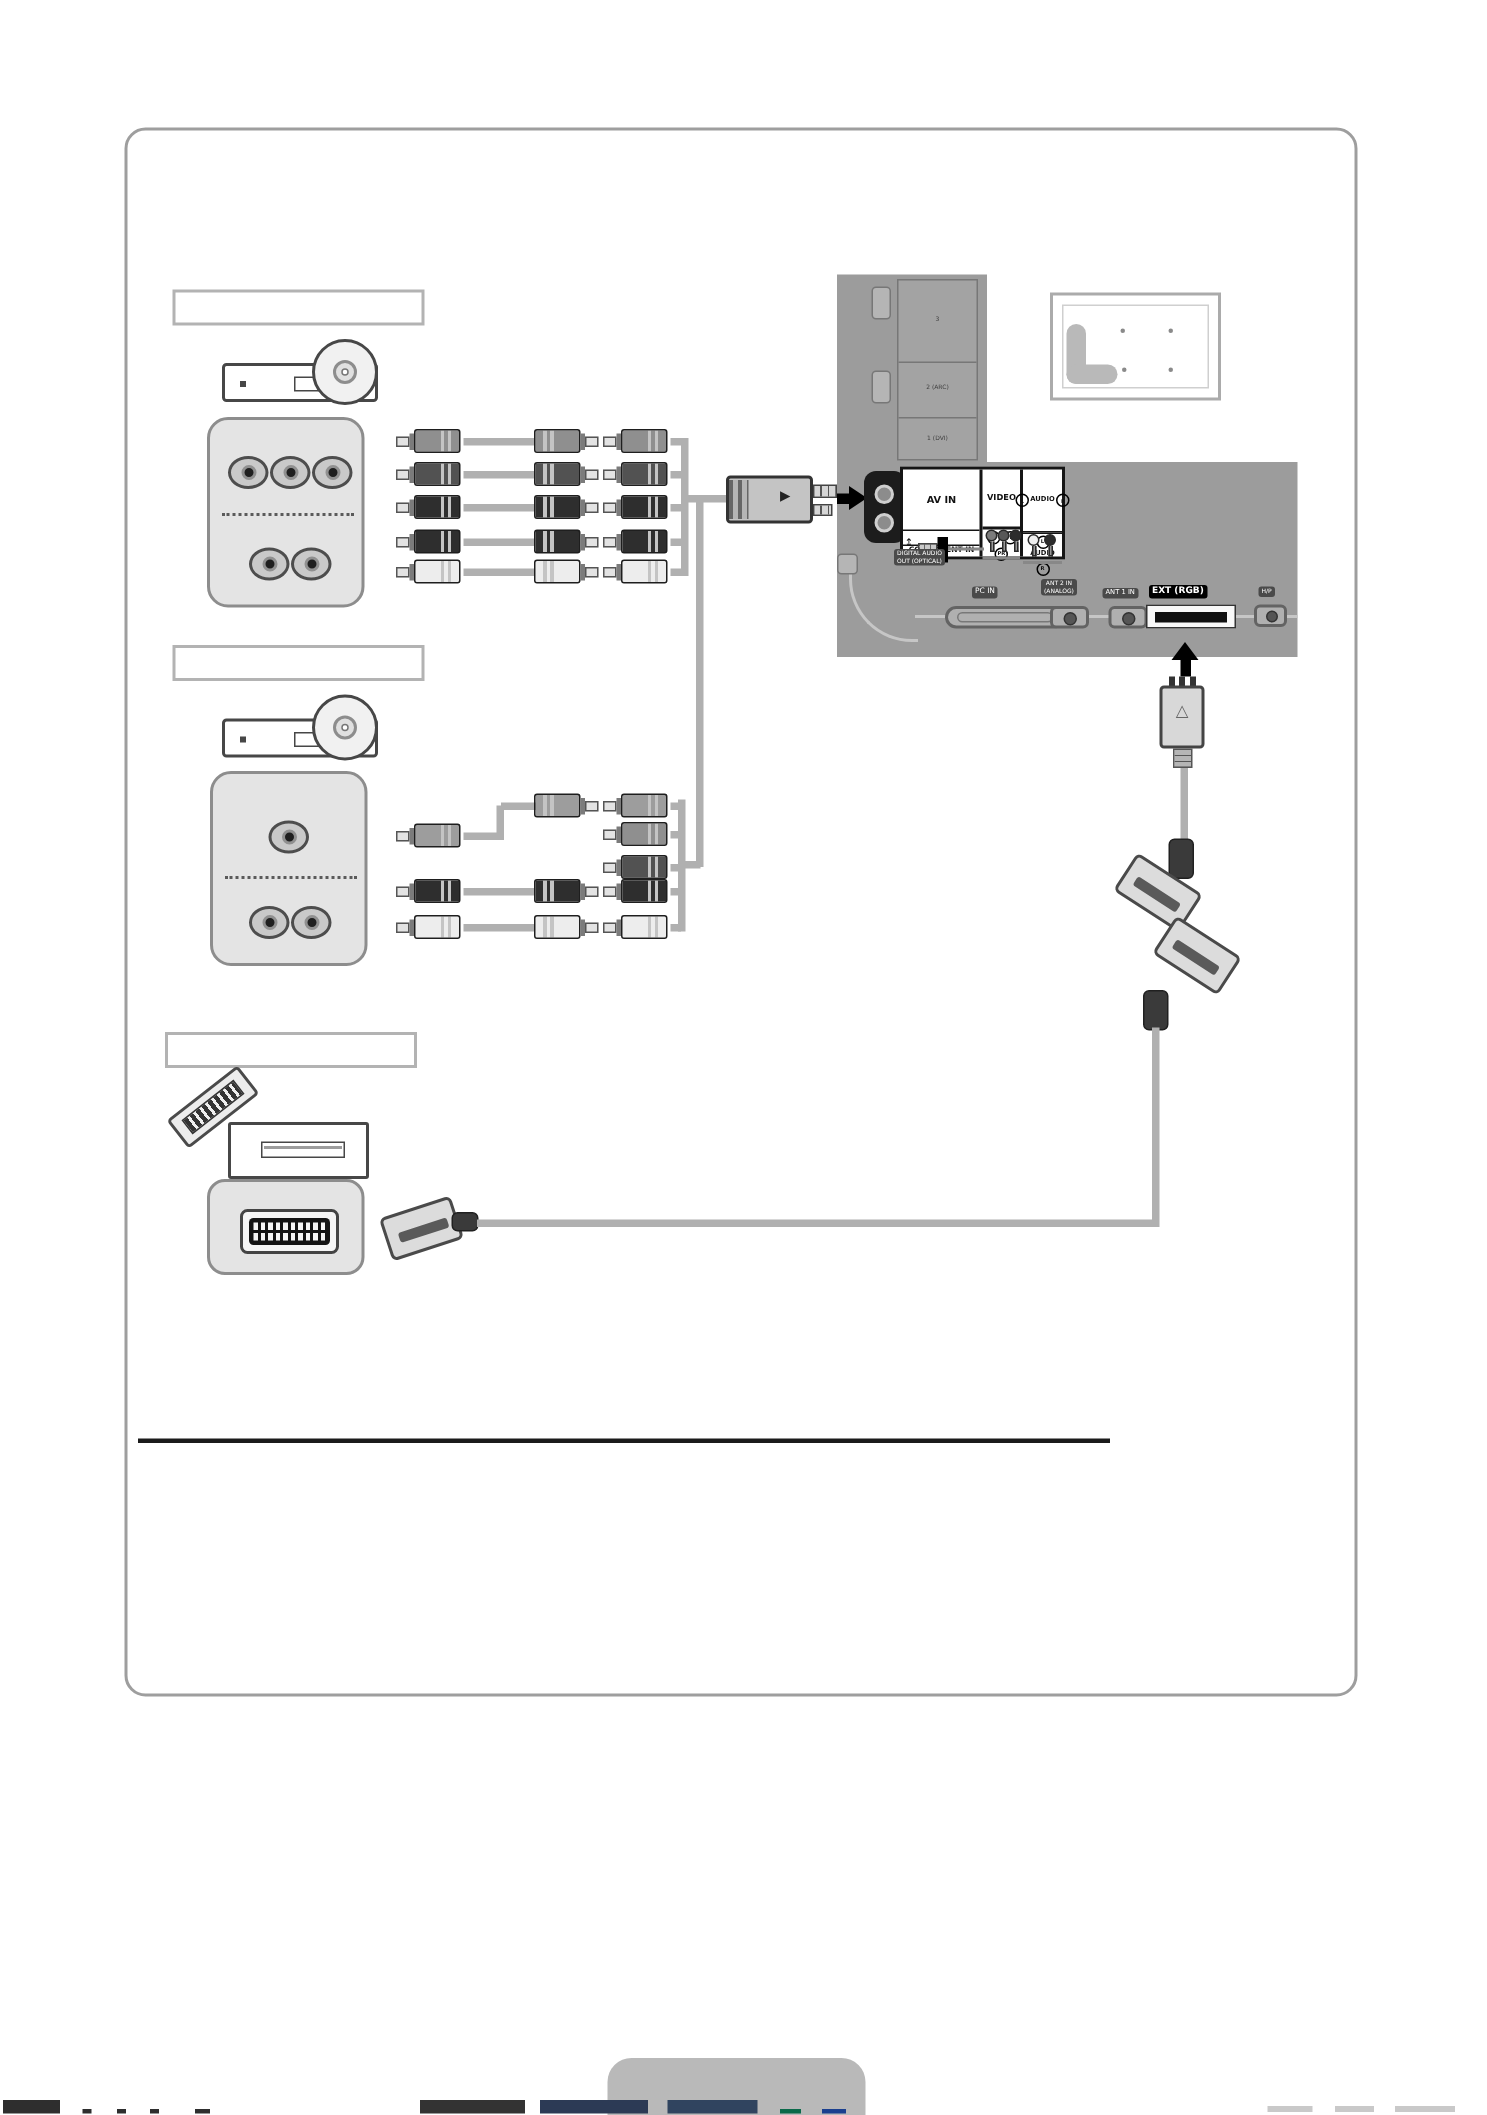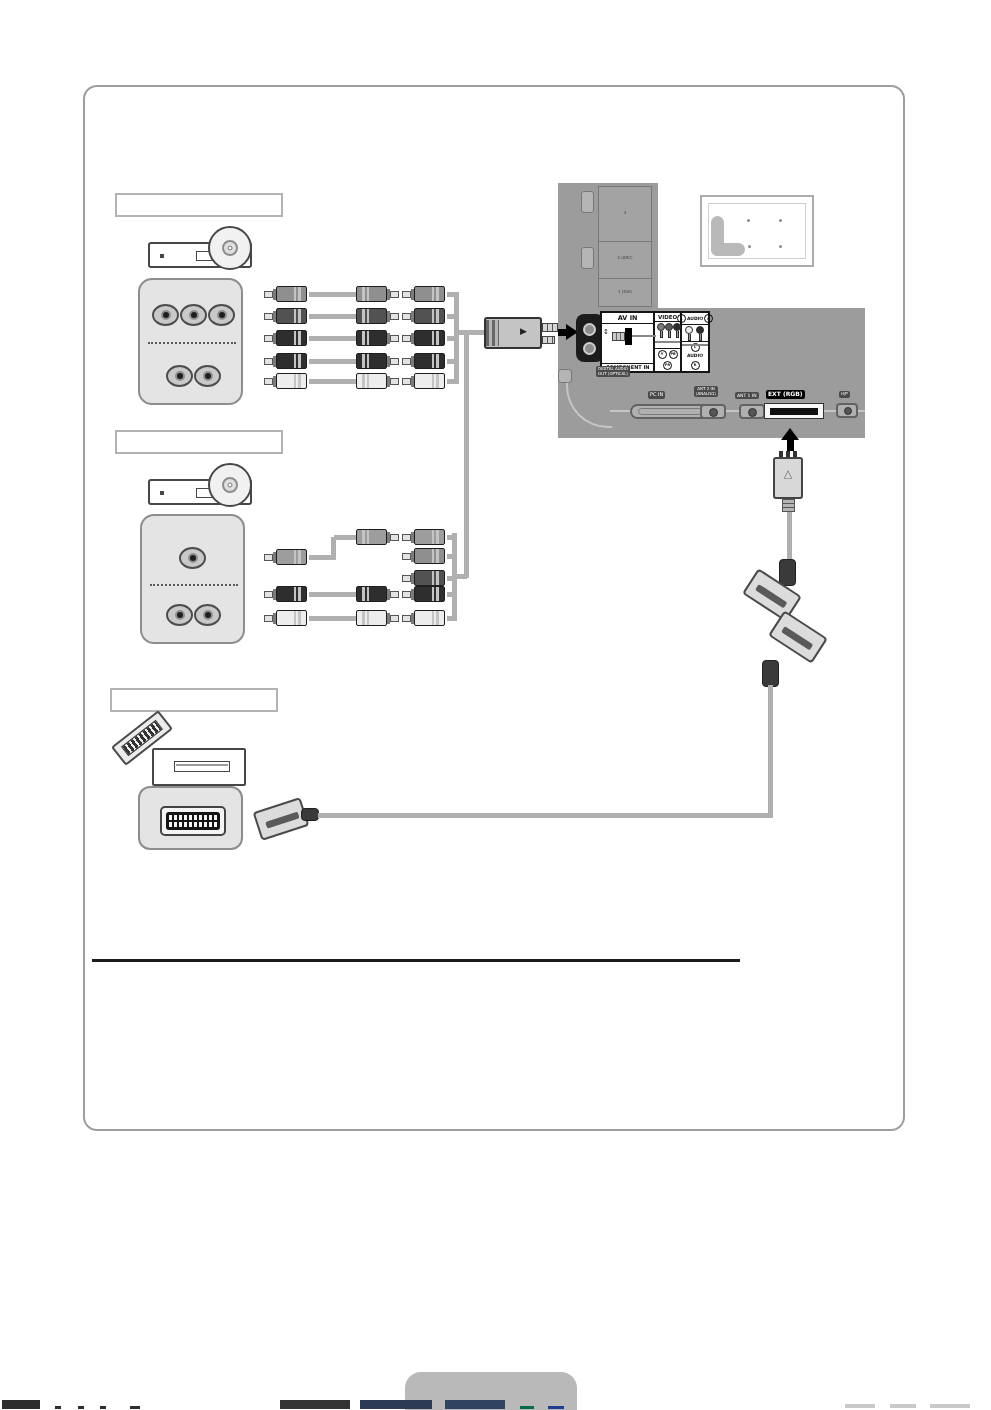--- a/index.html
+++ b/index.html
@@ -29,21 +29,21 @@
   .hole{left:50%;top:50%;transform:translate(-50%,-50%);width:5px;height:5px;border-radius:50%;background:#fff;border:1px solid #777}
   
   .gray{background:#9c9c9c}
   .badge{background:#4a4a4a;color:#fff;font-size:5px;line-height:1.15;text-align:center;border-radius:2px;padding:1px 2px;white-space:nowrap}
   .pring{border:2px solid #636363;background:#b0b0b0;border-radius:4px}
   .slot{background:#b5b5b5;border:1px solid #777;border-radius:3px}
   
   .co{background:#fff;border:2px solid #151515;display:flex;flex-direction:row}
   .coc{position:static!important;display:flex;flex-direction:column;border-right:2px solid #151515}
   .coc:last-child{border-right:none}
-  .coh{position:static!important;font-size:6.5px;font-weight:bold;text-align:center;border-bottom:1.5px solid #151515;padding:1px 0;display:flex;align-items:center;justify-content:center;gap:1px}
+  .coh{position:static!important;font-size:6.5px;font-weight:bold;text-align:center;border-bottom:1.5px solid #151515;padding:16px 0;display:flex;align-items:center;justify-content:center;gap:1px}
   .cob{position:relative!important;flex:1}
   .cof{position:static!important;font-size:5px;font-weight:bold;text-align:center;border-top:1.5px solid #151515;padding:1px 0;line-height:1.1;display:flex;align-items:center;justify-content:center;gap:2px;flex-wrap:wrap}
   .circ{position:static!important;display:inline-flex;align-items:center;justify-content:center;border:1px solid #000;border-radius:50%;width:7px;height:7px;font-size:3.5px;font-weight:bold;flex:none}
   .vp{width:8px}
   .vph{position:static!important;width:8px;height:8px;border-radius:50%;border:1px solid #2a2a2a}
   .vps{position:static!important;width:3px;height:7px;margin:0 auto;border:1px solid #2a2a2a;border-top:none;background:#999}
   
   .sbody{width:52px;height:30px;background:#dcdcdc;border:2px solid #4a4a4a;border-radius:4px}
   .sslot{left:7px;top:11px;width:34px;height:7px;background:#5a5a5a;border-radius:2px}
   .barrel{background:#3a3a3a;border:1px solid #202020;border-radius:4px}.t4{font-size:4px}

